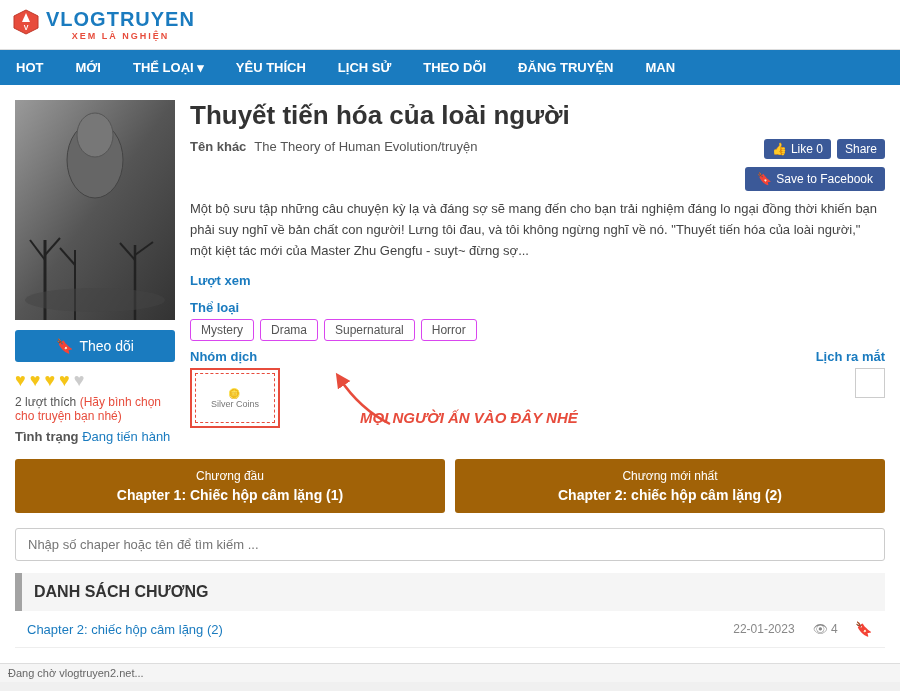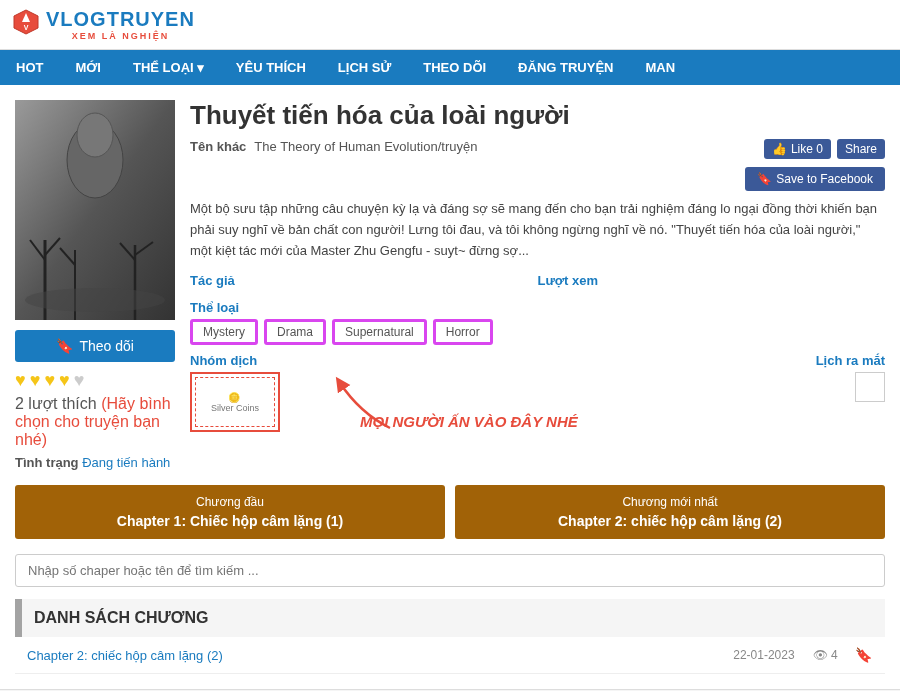--- a/index.html
+++ b/index.html
@@ -34,21 +34,21 @@
     .btn-share { background: #3b5998; color: #fff; border: none; padding: 3px 8px; border-radius: 3px; font-size: 12px; cursor: pointer; }
     .btn-save-fb { background: #3b5998; color: #fff; border: none; padding: 5px 12px; border-radius: 3px; font-size: 12px; cursor: pointer; display: flex; align-items: center; gap: 4px; }
     .save-fb-row { display: flex; justify-content: flex-end; margin-bottom: 8px; }
     .description { font-size: 13px; color: #444; line-height: 1.6; margin-bottom: 12px; }
     .meta-row { display: flex; gap: 0; margin-bottom: 8px; }
     .meta-col { flex: 1; }
     .meta-label { font-weight: bold; color: #1a7bbf; font-size: 13px; margin-bottom: 4px; }
     .meta-value { font-size: 13px; color: #333; }
     .meta-value-right { text-align: right; }
     .tags { display: flex; gap: 6px; flex-wrap: wrap; }
-    .tag { border: 3px solid #d946ef; padding: 3px 10px; border-radius: 3px; font-size: 12px; color: #555; background: #fff; cursor: pointer; }
+    .tag { border: 1px solid #d946ef; padding: 3px 10px; border-radius: 3px; font-size: 12px; color: #555; background: #fff; cursor: pointer; }
 
     
     .follow-btn { background: #1a7bbf; color: #fff; border: none; padding: 8px 20px; border-radius: 3px; font-size: 14px; cursor: pointer; display: flex; align-items: center; gap: 6px; margin-top: 10px; width: 100%; justify-content: center; }
 
     
     .hearts-row { display: flex; align-items: center; gap: 4px; margin-top: 8px; }
     .heart { color: #f5c518; font-size: 18px; }
     .heart.empty { color: #ccc; }
 
     .status-row { font-size: 13px; color: #555; margin-top: 6px; }
@@ -151,21 +151,21 @@
         <span>Theo dõi</span>
       </button>
 
       <div class="hearts-row">
         <span class="heart">♥</span>
         <span class="heart">♥</span>
         <span class="heart">♥</span>
         <span class="heart">♥</span>
         <span class="heart empty">♥</span>
       </div>
-      <div style="font-size:16px; color:#555; margin-top:4px;">
+      <div style="font-size:12px; color:#555; margin-top:4px;">
         <span>2</span>
         <span>lượt thích</span>
         <span style="color:#e74c3c;">(Hãy bình chọn cho truyện bạn nhé)</span>
       </div>
       <div class="status-row">
         <span class="status-label">Tình trạng</span>
         <span> </span>
         <span class="status-value">Đang tiến hành</span>
       </div>
     </div>
@@ -188,24 +188,20 @@
       <div class="save-fb-row">
         <button class="btn-save-fb">
           <span>🔖</span>
           <span>Save to Facebook</span>
         </button>
       </div>
 
       <div class="description">Một bộ sưu tập những câu chuyện kỳ lạ và đáng sợ sẽ mang đến cho bạn trải nghiệm đáng lo ngại đồng thời khiến bạn phải suy nghĩ về bản chất con người! Lưng tôi đau, và tôi không ngừng nghĩ về nó. "Thuyết tiến hóa của loài người," một kiệt tác mới của Master Zhu Gengfu - suyt~ đừng sợ...</div>
 
       <div class="meta-row">
-        <div class="meta-col">
-          <div class="meta-label">Tác giả</div>
-          <div class="meta-value"></div>
-        </div>
         <div class="meta-col">
           <div class="meta-label">Lượt xem</div>
         </div>
       </div>
 
       <div class="meta-row">
         <div class="meta-col">
           <div class="meta-label">Thể loại</div>
           <div class="tags">
             <span class="tag">Mystery</span>

